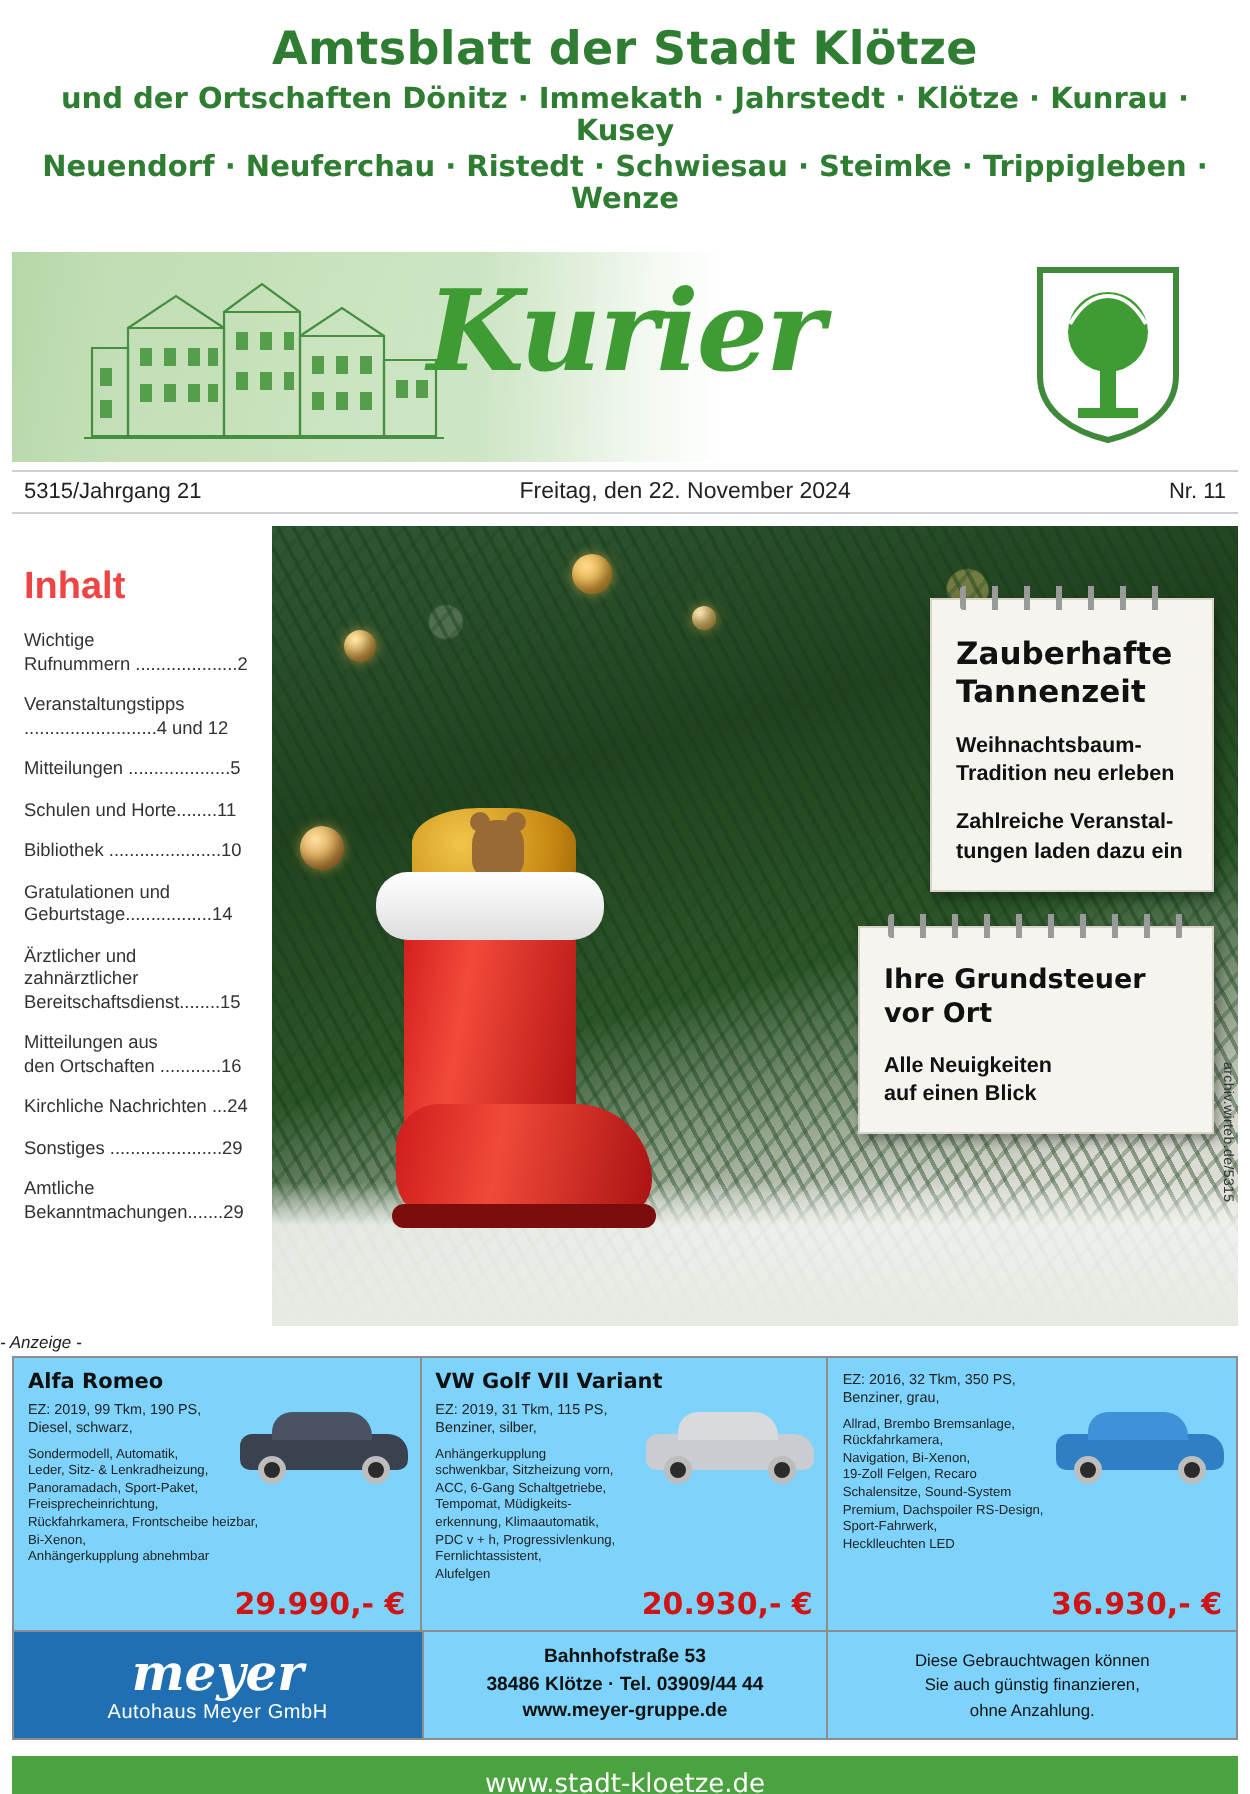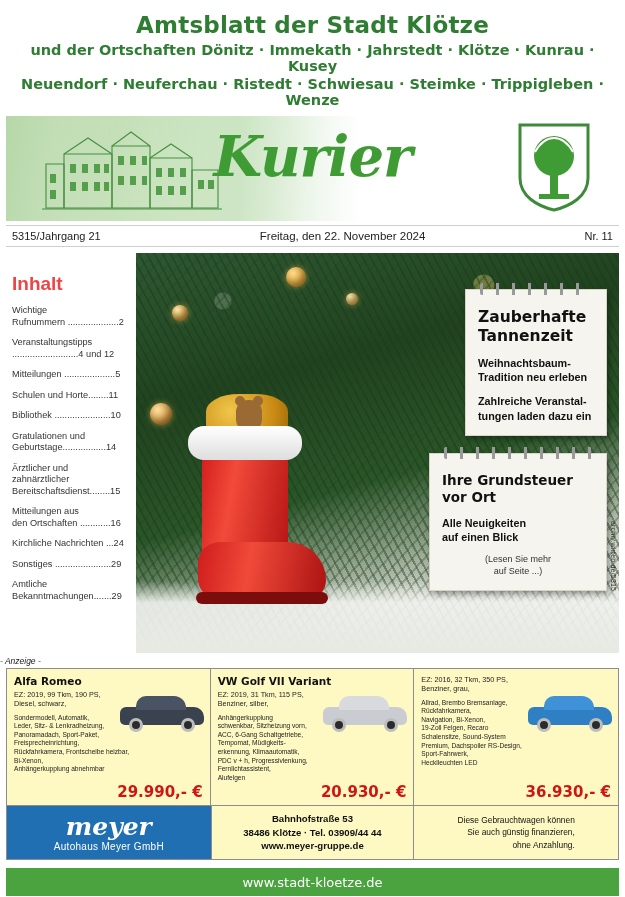--- a/index.html
+++ b/index.html
@@ -40,21 +40,21 @@
     font-weight: bold;
     color: #2f7d32;
     margin-top: 4px;
     font-family: "DejaVu Sans", sans-serif;
   }
   .mast-sub2 { margin-top: 2px; }
 
   .logo-band {
     position: relative;
     height: 105px;
-    margin-top: 8px;
+    margin-top: 18px;
     background: linear-gradient(90deg, #ffffff 0%, #ffffff 8%, #eaf4e6 18%, #d6ead0 38%, #ffffff 58%, #ffffff 100%);
     overflow: hidden;
   }
   .green-wash {
     position: absolute;
     left: 0; top: 0;
     width: 320px; height: 105px;
     background: linear-gradient(100deg, rgba(122,183,96,0.55) 0%, rgba(168,209,148,0.45) 45%, rgba(255,255,255,0) 95%);
   }
   .town-sketch {
@@ -237,21 +237,21 @@
     font-size: 8.5px;
     font-style: italic;
     color: #222;
     margin: 3px 8px 2px 0;
   }
 
   
   .ads {
     margin: 0 6px;
     border: 1px solid #8d8d8d;
-    background: #fef9c3;
+    background: #7dd3fc;
     height: 192px;
     display: flex;
     flex-direction: column;
   }
   .ad-row { display: flex; flex: 1 1 auto; }
   .ad-col {
     flex: 1 1 33.33%;
     border-right: 1px solid #8d8d8d;
     padding: 6px 7px 4px 7px;
     position: relative;
@@ -297,21 +297,21 @@
   }
   .mf-mid {
     flex: 0 0 33.33%;
     display: flex; flex-direction: column; align-items: center; justify-content: center;
     font-size: 9.6px; font-weight: bold; color: #111; line-height: 1.45; text-align: center;
     border-left: 1px solid #8d8d8d; border-right: 1px solid #8d8d8d;
   }
   .mf-right {
     flex: 1 1 auto;
     display: flex; align-items: center; justify-content: center;
-    font-size: 8.4px; color: #111; line-height: 1.45; text-align: right; padding: 0 6px;
+    font-size: 8.4px; color: #111; line-height: 1.45; text-align: center; padding: 0 6px;
   }
 
   .footer-bar {
     margin: 8px 6px 0 6px;
     height: 28px;
     background: #4aa33f;
     color: #ffffff;
     display: flex; align-items: center; justify-content: center;
     font-size: 13px;
     font-family: "DejaVu Sans", sans-serif;
@@ -436,22 +436,20 @@
 Tradition neu erleben</div>
         <div class="np-line" style="white-space:pre-line">Zahlreiche Veranstal-
 tungen laden dazu ein</div>
       </div>
 
       <div class="notepad np2">
         <div class="np-title-2" style="white-space:pre-line">Ihre Grundsteuer
 vor Ort</div>
         <div class="np-line" style="white-space:pre-line">Alle Neuigkeiten
 auf einen Blick</div>
-        <div class="np-small" style="white-space:pre-line">(Lesen Sie mehr
-auf Seite ...)</div>
       </div>
 
       <div class="credit">archiv.wirteb.de/5315</div>
     </div>
   </div>
 
   <div class="anzeige">- Anzeige -</div>
 
   <div class="ads">
     <div class="ad-row">

